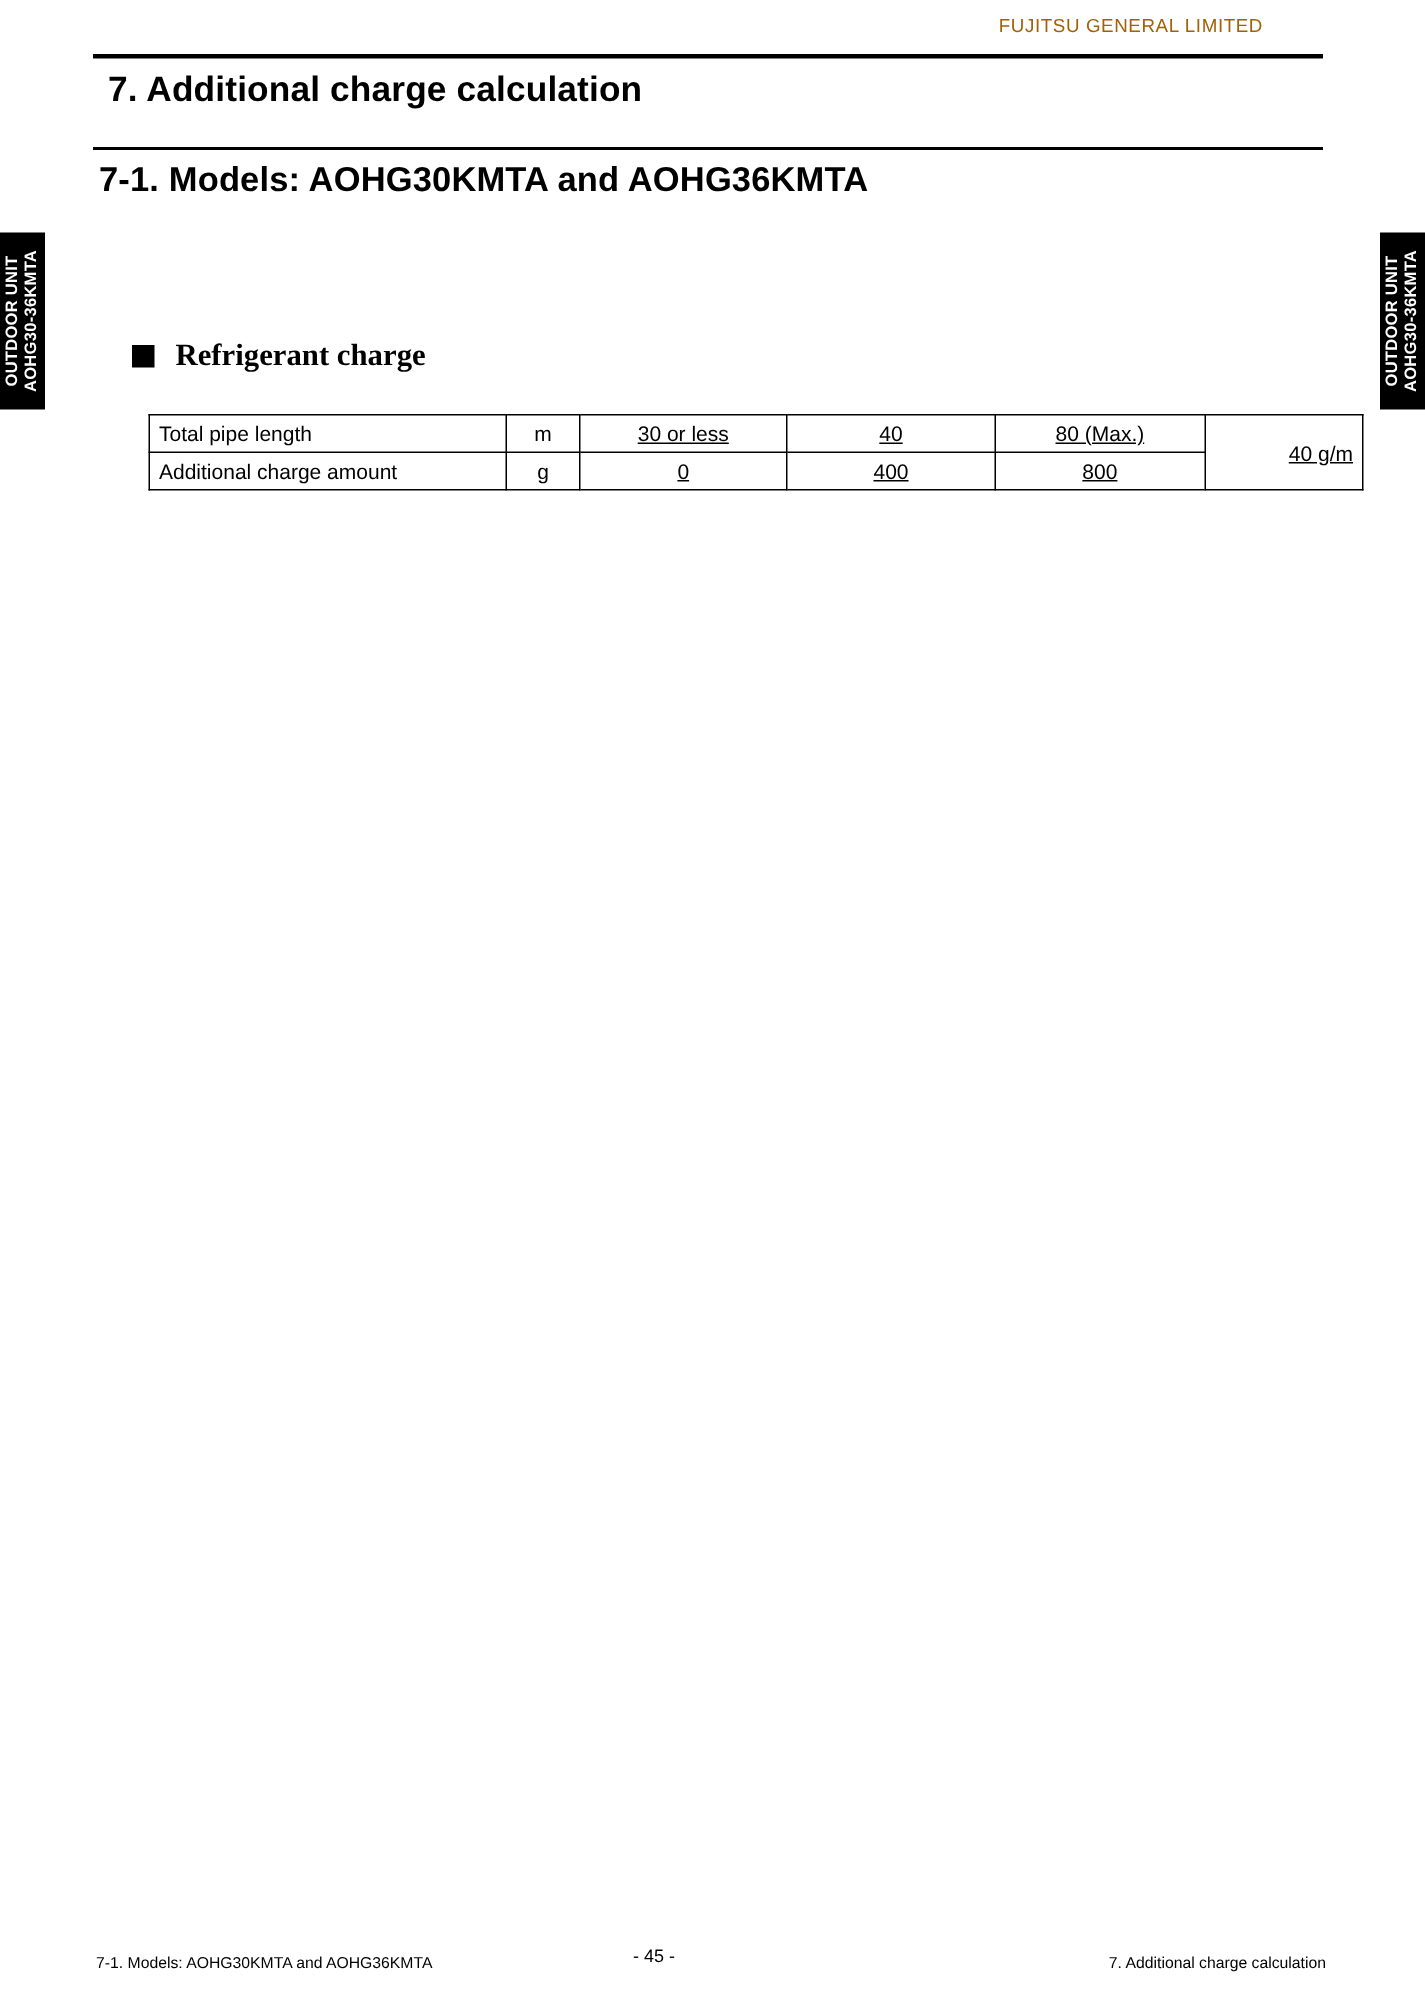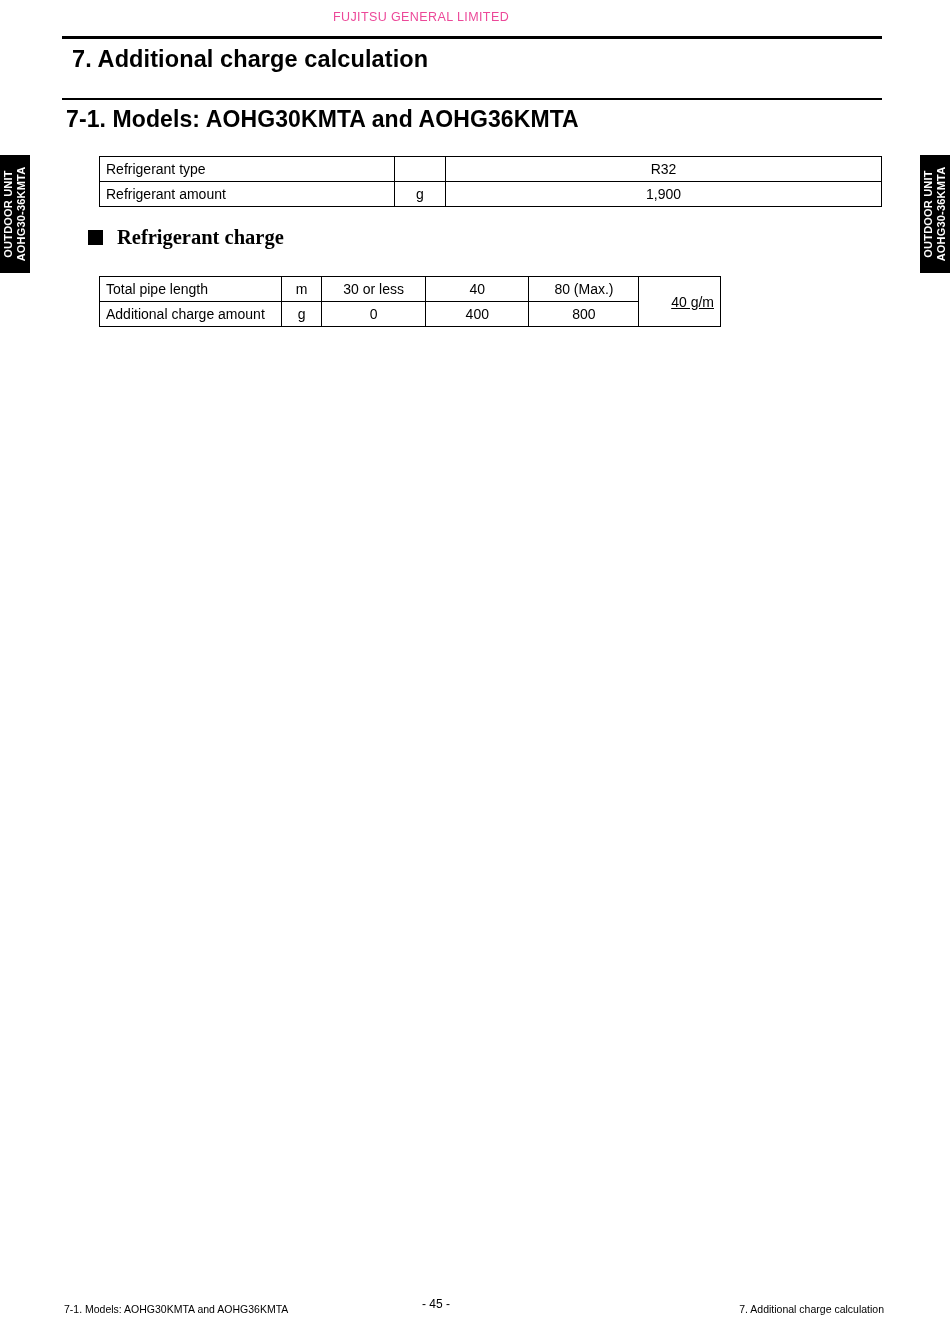--- a/index.html
+++ b/index.html
@@ -21,24 +21,24 @@
     width: 950px;
     height: 1343px;
   }
 
   
   .doc-header {
     position: absolute;
     top: 10px;
     left: 0;
     width: 842px;
-    text-align: center;
+    text-align: right;
     font-size: 12.5px;
     letter-spacing: 0.4px;
-    color: #ec4899;
+    color: #a16207;
     font-family: "Liberation Sans", sans-serif;
   }
   .header-rule {
     position: absolute;
     top: 36px;
     left: 62px;
     width: 820px;
     height: 2.5px;
     background: #000;
   }
@@ -133,25 +133,25 @@
     width: 783px;
   }
   .tbl-refrig td.label { width: 282px; text-align: left; }
   .tbl-refrig td.unit  { width: 38px; text-align: center; }
   .tbl-refrig td.val   { text-align: center; }
 
   .tbl-charge {
     position: absolute;
     top: 276px;
     left: 99px;
-    width: 622px;
+    width: 810px;
   }
   .tbl-charge td.label { width: 244px; text-align: left; }
   .tbl-charge td.unit  { width: 38px; text-align: center; }
-  .tbl-charge td.num   { width: 137px; text-align: center; }
+  .tbl-charge td.num   { width: 137px; text-align: center; text-decoration: underline; }
   .tbl-charge td.rate  { width: 100px; text-align: right; text-decoration: underline; }
 
   
   .footer-left {
     position: absolute;
     bottom: 28px;
     left: 64px;
     font-size: 10.5px;
   }
   .footer-center {
@@ -189,34 +189,20 @@
     <div class="vtext">
       <span>OUTDOOR UNIT</span><br>
       <span>AOHG30-36KMTA</span>
     </div>
   </div>
 
   <div class="chapter-title">7. Additional charge calculation</div>
   <div class="section-rule"></div>
   <div class="section-title">7-1. Models: AOHG30KMTA and AOHG36KMTA</div>
 
-  <table class="tbl-refrig">
-    <tbody>
-        <tr>
-      <td class="label">Refrigerant type</td>
-      <td class="unit"></td>
-      <td class="val">R32</td>
-    </tr>
-    <tr>
-      <td class="label">Refrigerant amount</td>
-      <td class="unit">g</td>
-      <td class="val">1,900</td>
-    </tr>
-  </tbody>
-    </table>
 
   <div class="sub-head">
     <span class="bullet"></span>
     <span class="sub-text">Refrigerant charge</span>
   </div>
 
   <table class="tbl-charge">
     <tbody>
         <tr>
       <td class="label">Total pipe length</td>

